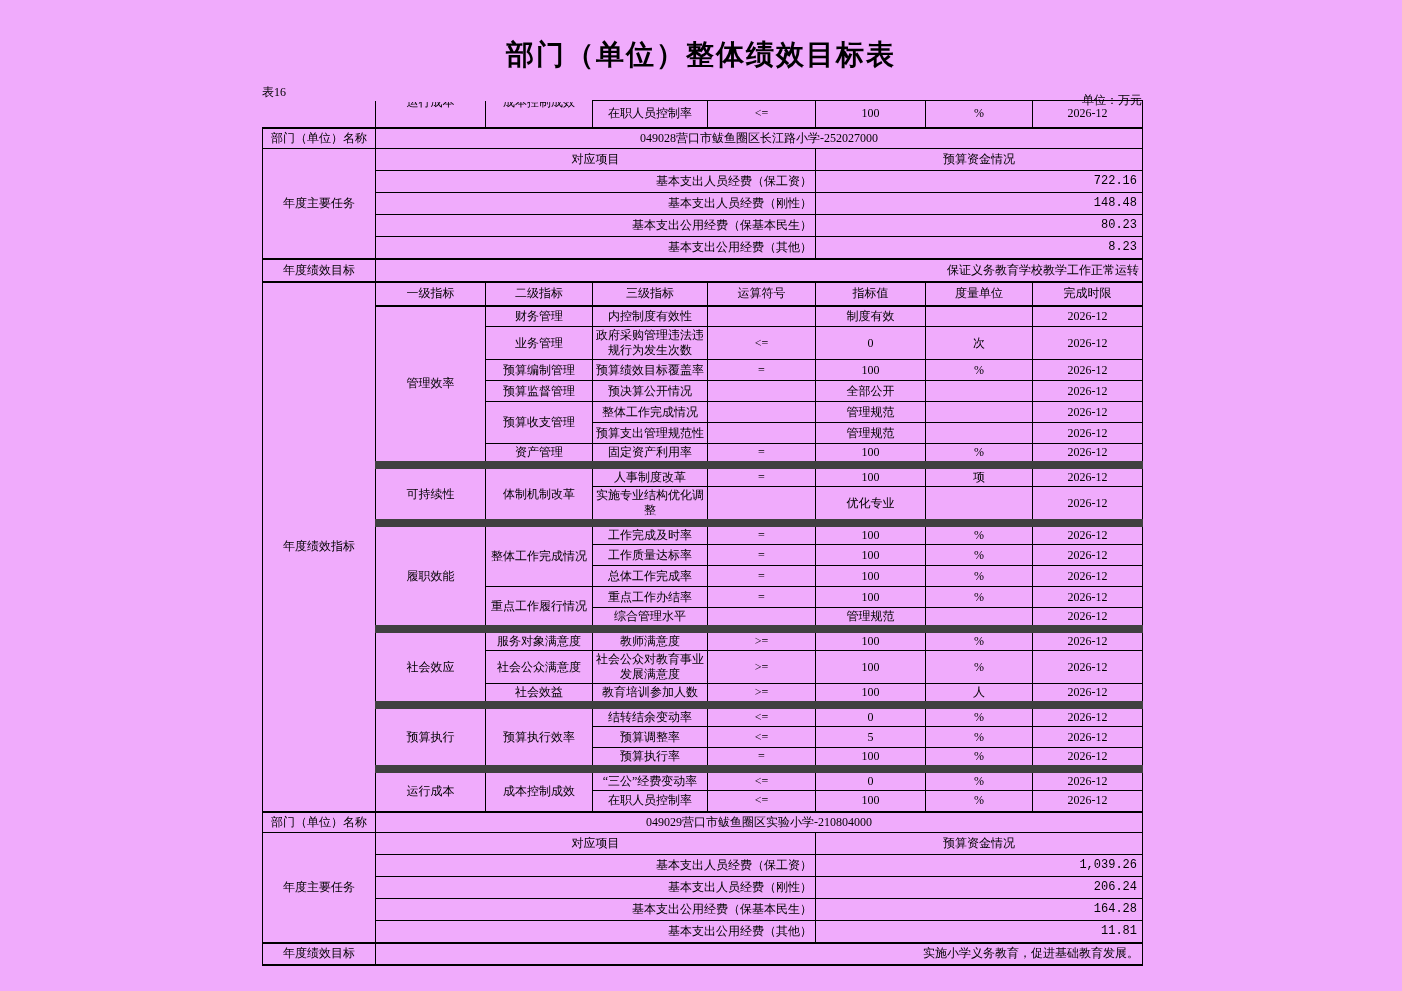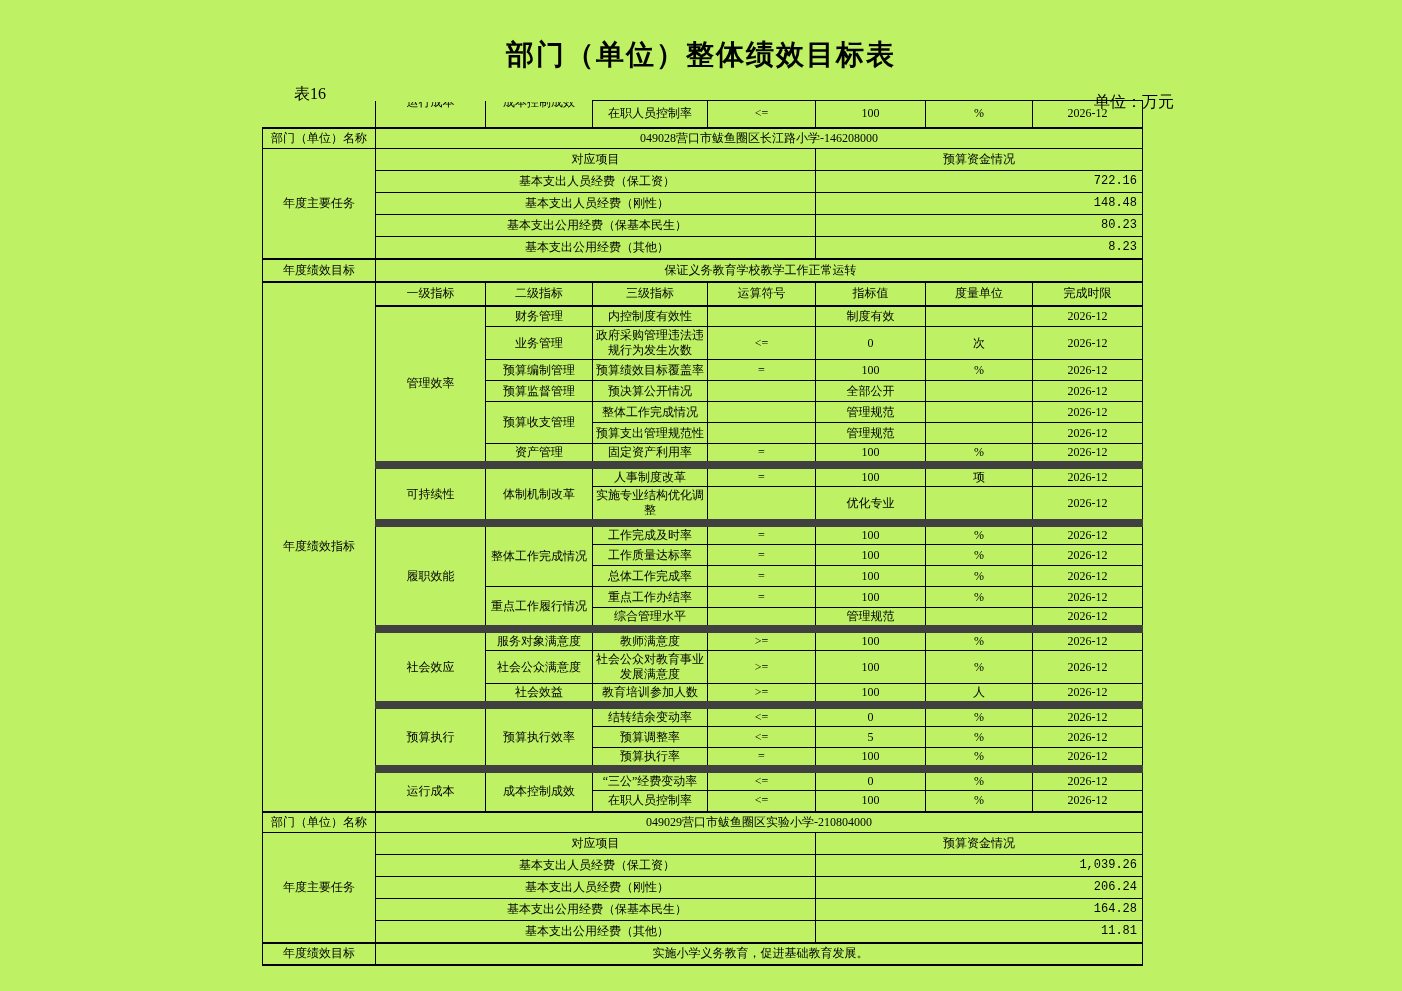--- a/index.html
+++ b/index.html
@@ -1,39 +1,39 @@
 <!DOCTYPE html>
 <html><head>
 <meta charset="utf-8">
 <style>
   * { margin: 0; padding: 0; box-sizing: border-box; }
   html, body { width: 1402px; height: 991px; background: #ffffff; }
   body { font-family: "Liberation Serif", "DejaVu Serif", serif; color: #000; }
-  .page { position: relative; width: 1402px; height: 991px; background: #bef264; overflow: hidden; }
+  .page { position: relative; width: 1402px; height: 991px; background: #f0abfc; overflow: hidden; }
 
   .doc-title {
     position: absolute; left: 0; top: 36px; width: 100%;
     text-align: center; font-size: 28px; font-weight: bold; letter-spacing: 2px;
   }
-  .meta-line { position: absolute; left: 262px; top: 84px; width: 880px; height: 16px; font-size: 16px; margin-left: 32px; }
+  .meta-line { position: absolute; left: 262px; top: 84px; width: 880px; height: 16px; font-size: 12px; }
   .table-no { position: absolute; left: 0; top: 0; }
   .unit-note { position: absolute; right: 0; top: 8px; }
 
   table.main {
     position: absolute; left: 262px; top: 100px; width: 880px;
     border-collapse: collapse; table-layout: fixed; font-size: 12px;
   }
   td {
     border: 1px solid #000;
     text-align: center; vertical-align: middle;
     padding: 1px 3px; line-height: 1.25;
     overflow: hidden; word-break: break-all;
   }
   td.bold { font-weight: normal; }
-  td.left { text-align: center; padding-left: 6px; }
+  td.left { text-align: right; padding-left: 6px; }
   td.right { text-align: right; padding-right: 5px; font-family: Liberation Mono, monospace; }
 
   tr.h27 { height: 27px; } tr.h21 { height: 21px; } tr.h22 { height: 22px; }
   tr.h23 { height: 23px; } tr.h24 { height: 24px; }
   tr.ind { height: 21px; } tr.ind.tall { height: 29px; }
 
   tr.thick-top td { border-top: 2px solid #000; }
   tr.thick-bottom td { border-bottom: 2px solid #000; }
   tr.sec td { border-top: 8px solid #404040; }
 
@@ -84,21 +84,21 @@
           </td>
         <td class="has-top">在职人员控制率</td>
         <td class="has-top">&lt;=</td>
         <td class="has-top">100</td>
         <td class="has-top">%</td>
         <td class="has-top">2026-12</td>
       </tr>
 
       <tr class="thick-top h21">
         <td class="bold">部门（单位）名称</td>
-        <td colspan="7">049028营口市鲅鱼圈区长江路小学-146208000</td>
+        <td colspan="7">049028营口市鲅鱼圈区长江路小学-252027000</td>
       </tr>
 
       <tr class="h22">
         <td class="bold" rowspan="5">年度主要任务</td>
         <td colspan="4" class="bold">对应项目</td>
         <td colspan="3" class="bold">预算资金情况</td>
       </tr>
       <tr class="h22">
         <td colspan="4" class="left">基本支出人员经费（保工资）</td>
         <td colspan="3" class="right">722.16</td>

